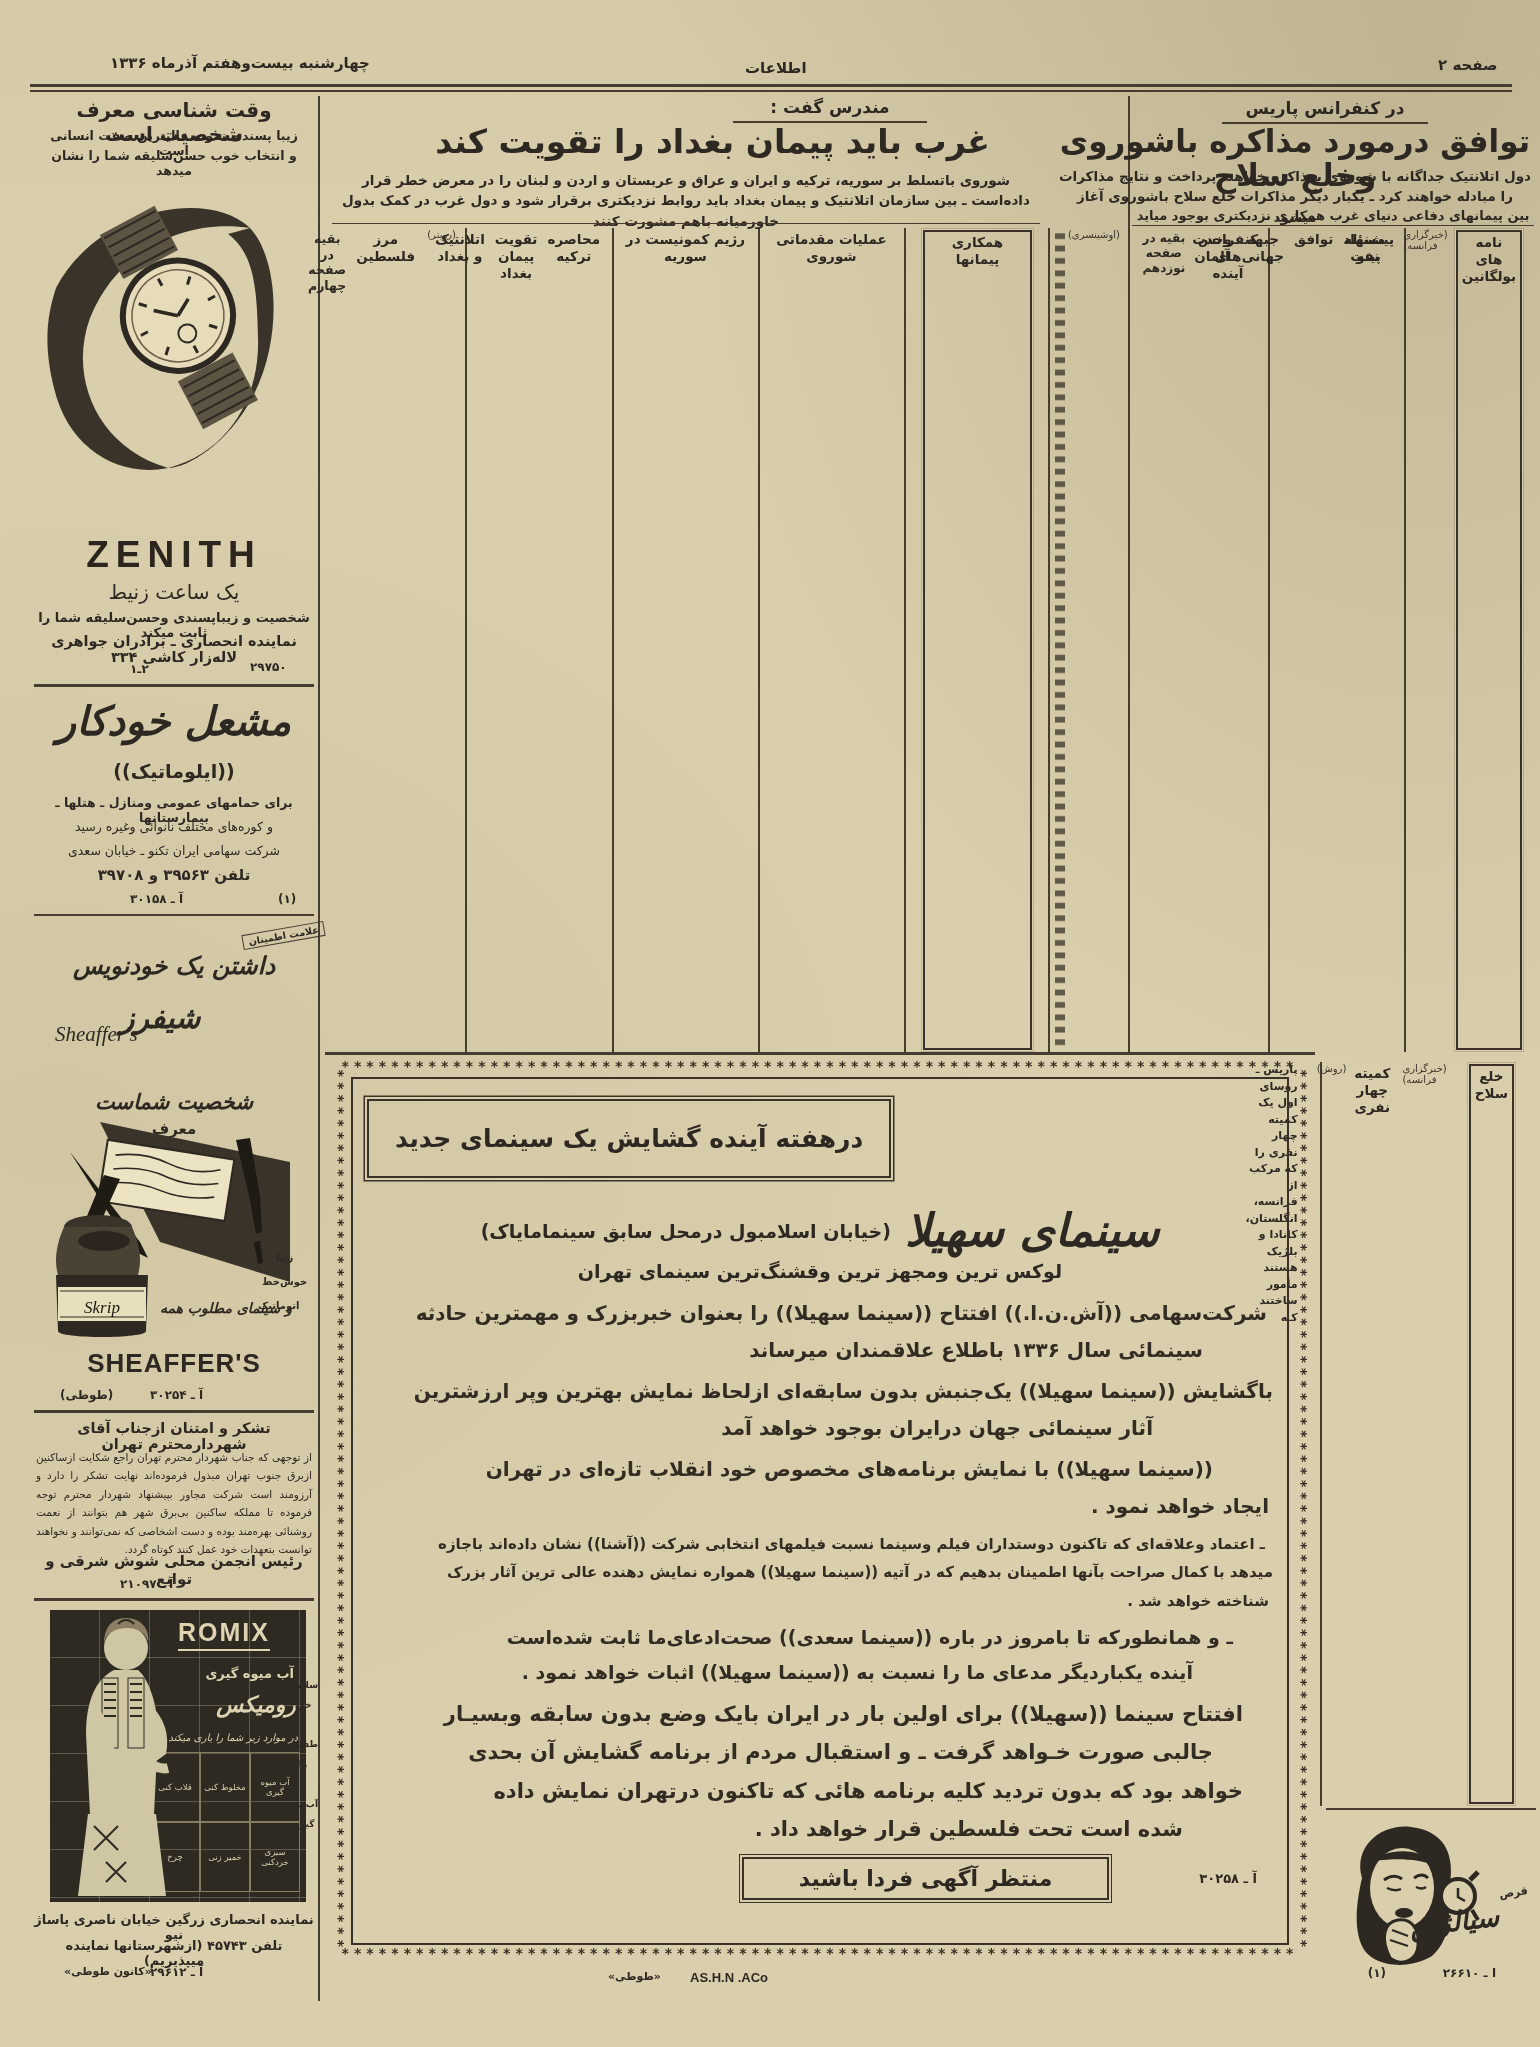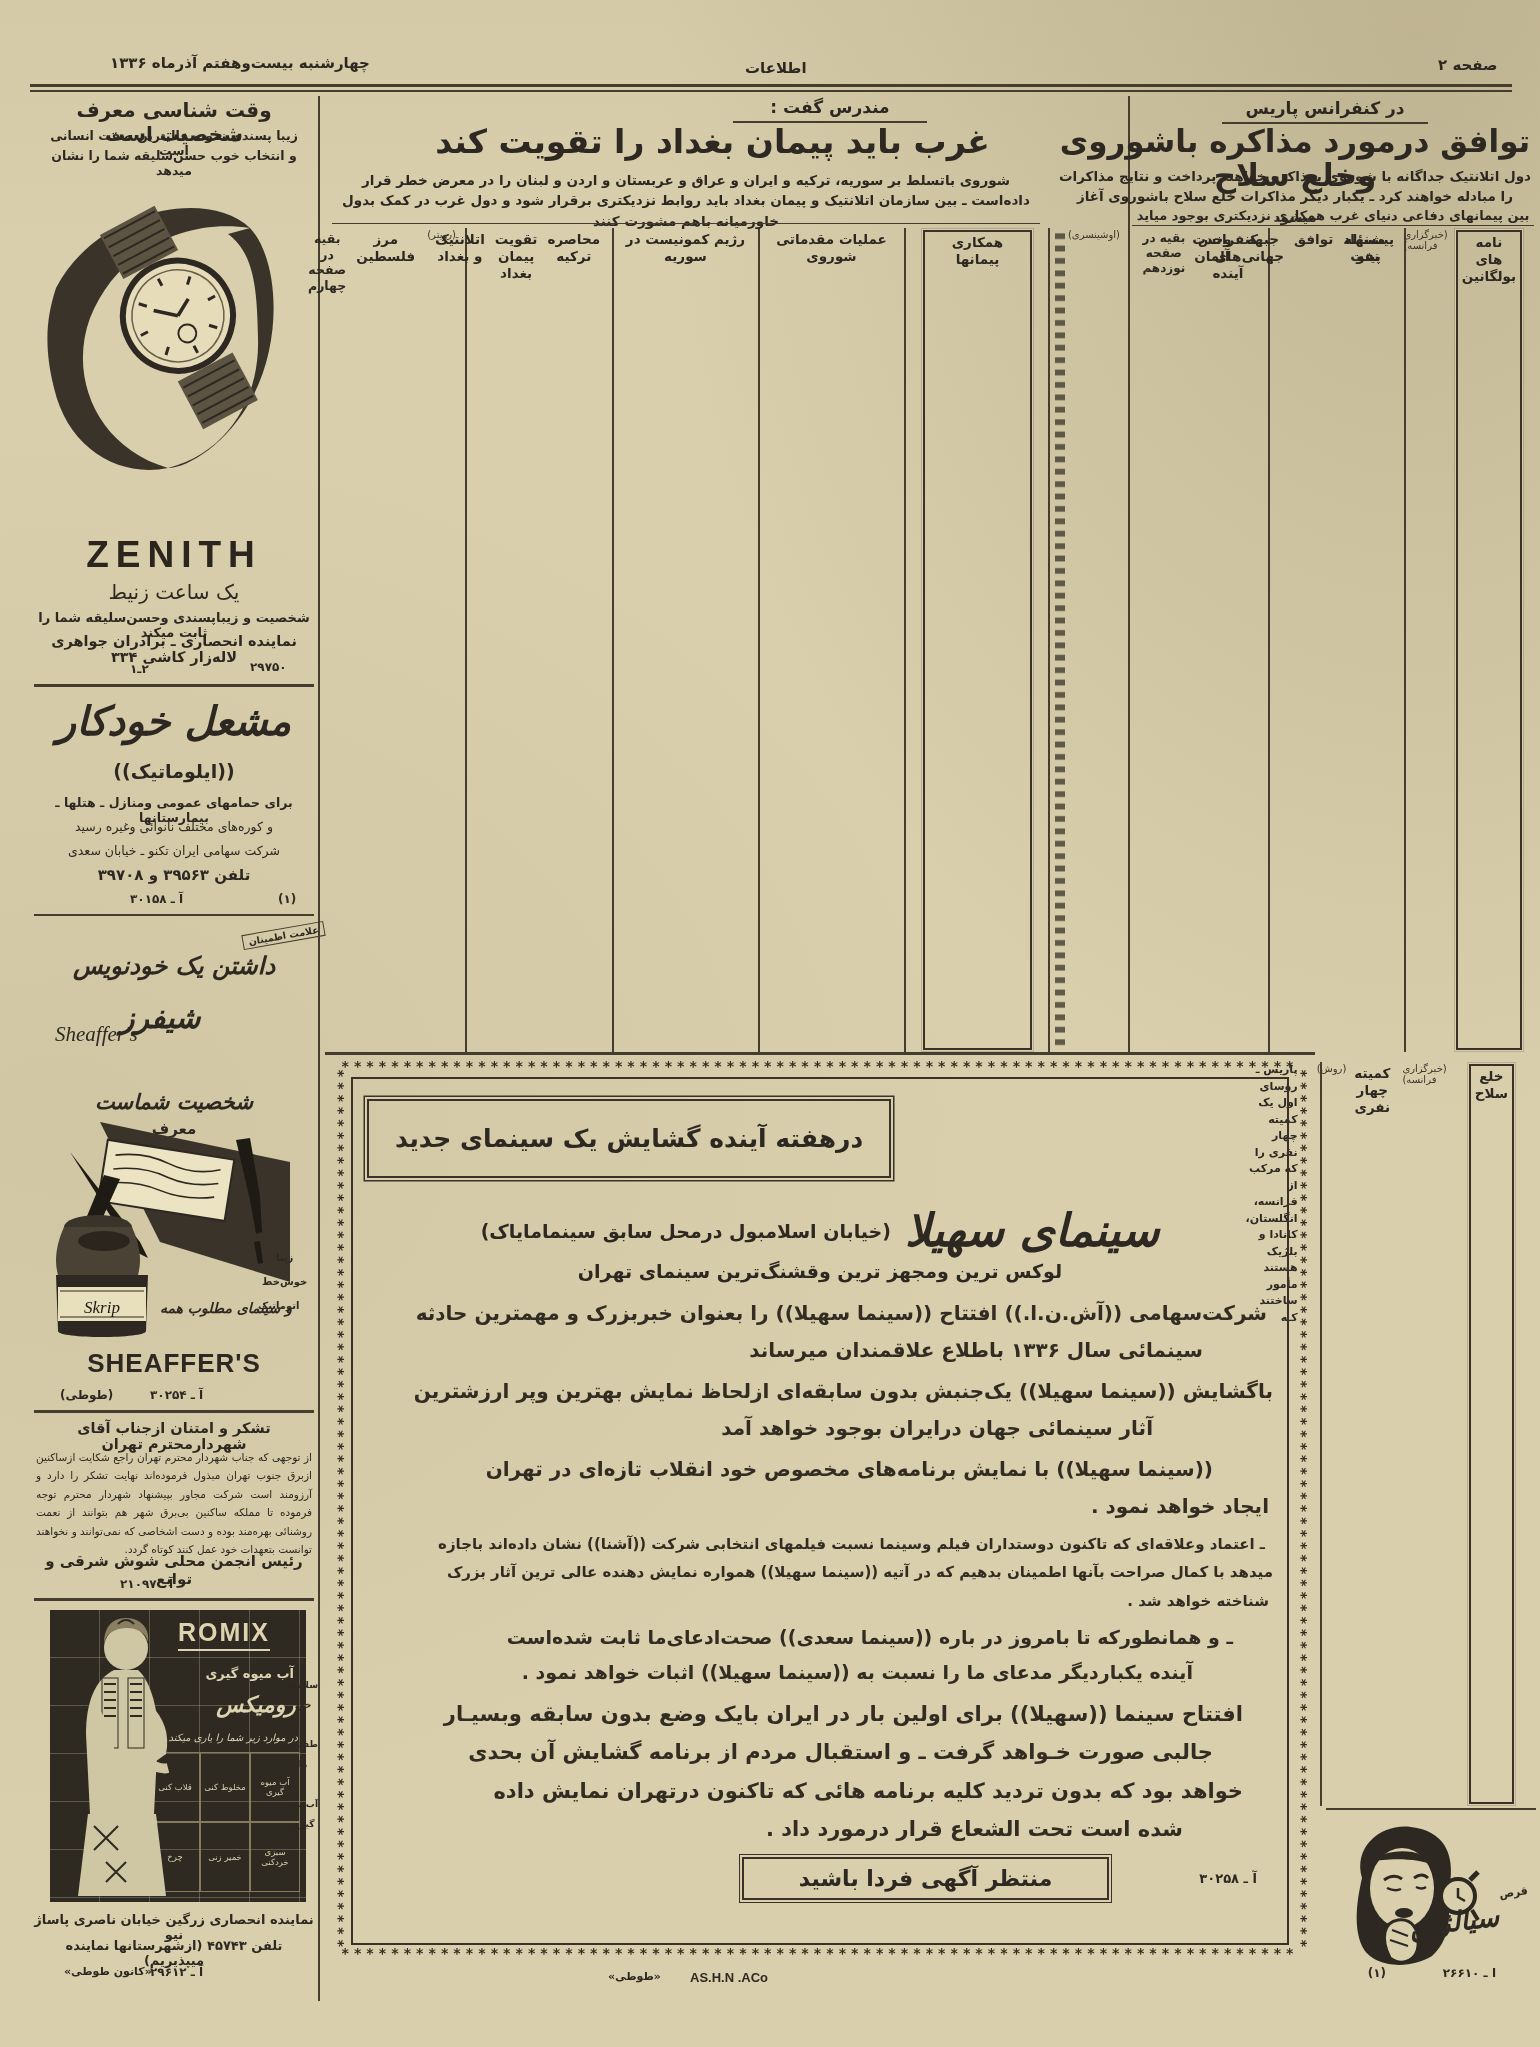--- a/index.html
+++ b/index.html
@@ -342,21 +342,21 @@
         <div class="cl" style="font-size:20px;margin-top:14px;padding-right:60px;">((سینما سهیلا)) با نمایش برنامه‌های مخصوص خود انقلاب تازه‌ای در تهران</div>
         <div class="cl" style="font-size:20px;margin-top:10px;padding-right:4px;">ایجاد خواهد نمود .</div>
         <div class="cl" style="font-size:15px;margin-top:14px;padding-right:8px;">ـ اعتماد وعلاقه‌ای که تاکنون دوستداران فیلم وسینما نسبت فیلمهای انتخابی شرکت ((آشنا)) نشان داده‌اند باجازه</div>
         <div class="cl" style="font-size:15px;margin-top:8px;padding-right:0;">میدهد با کمال صراحت بآنها اطمینان بدهیم که در آتیه ((سینما سهیلا)) همواره نمایش دهنده عالی ترین آثار بزرک</div>
         <div class="cl" style="font-size:15px;margin-top:8px;padding-right:4px;">شناخته خواهد شد .</div>
         <div class="cl" style="font-size:19px;margin-top:14px;padding-right:40px;">ـ و همانطورکه تا بامروز در باره ((سینما سعدی)) صحت‌ادعای‌ما ثابت شده‌است</div>
         <div class="cl" style="font-size:19px;margin-top:10px;padding-right:80px;">آینده یکباردیگر مدعای ما را نسبت به ((سینما سهیلا)) اثبات خواهد نمود .</div>
         <div class="cl" style="font-size:21px;margin-top:14px;padding-right:30px;">افتتاح سینما ((سهیلا)) برای اولین بار در ایران بایک وضع بدون سابقه وبسیـار</div>
         <div class="cl" style="font-size:21px;margin-top:10px;padding-right:60px;">جالبی صورت خـواهد گرفت ـ و استقبال مردم از برنامه گشایش آن بحدی</div>
         <div class="cl" style="font-size:21px;margin-top:10px;padding-right:30px;">خواهد بود که بدون تردید کلیه برنامه هائی که تاکنون درتهران نمایش داده</div>
-        <div class="cl" style="font-size:21px;margin-top:10px;padding-right:90px;">شده است تحت الشعاع قرار درمورد داد .</div>
+        <div class="cl" style="font-size:21px;margin-top:10px;padding-right:90px;">شده است تحت فلسطین قرار خواهد داد .</div>
         <div style="display:flex;align-items:center;margin-top:14px;">
           <span class="b" style="font-size:13px;margin-right:16px;">آ ـ ۳۰۲۵۸</span>
           <span class="b" style="font-size:22px;border:2px solid #3a3228;box-shadow:0 0 0 2px var(--paper),0 0 0 3px #3a3228;padding:7px 55px;margin-right:90px;">منتظر آگهی فردا باشید</span>
         </div>
       </div>
     </div>
   </div>
   <div class="abs ensans b" style="left:690px;top:1970px;font-size:13px;">AS.H.N .ACo</div>
   <div class="abs b" style="left:608px;top:1970px;font-size:11px;">«طوطی»</div>
 

